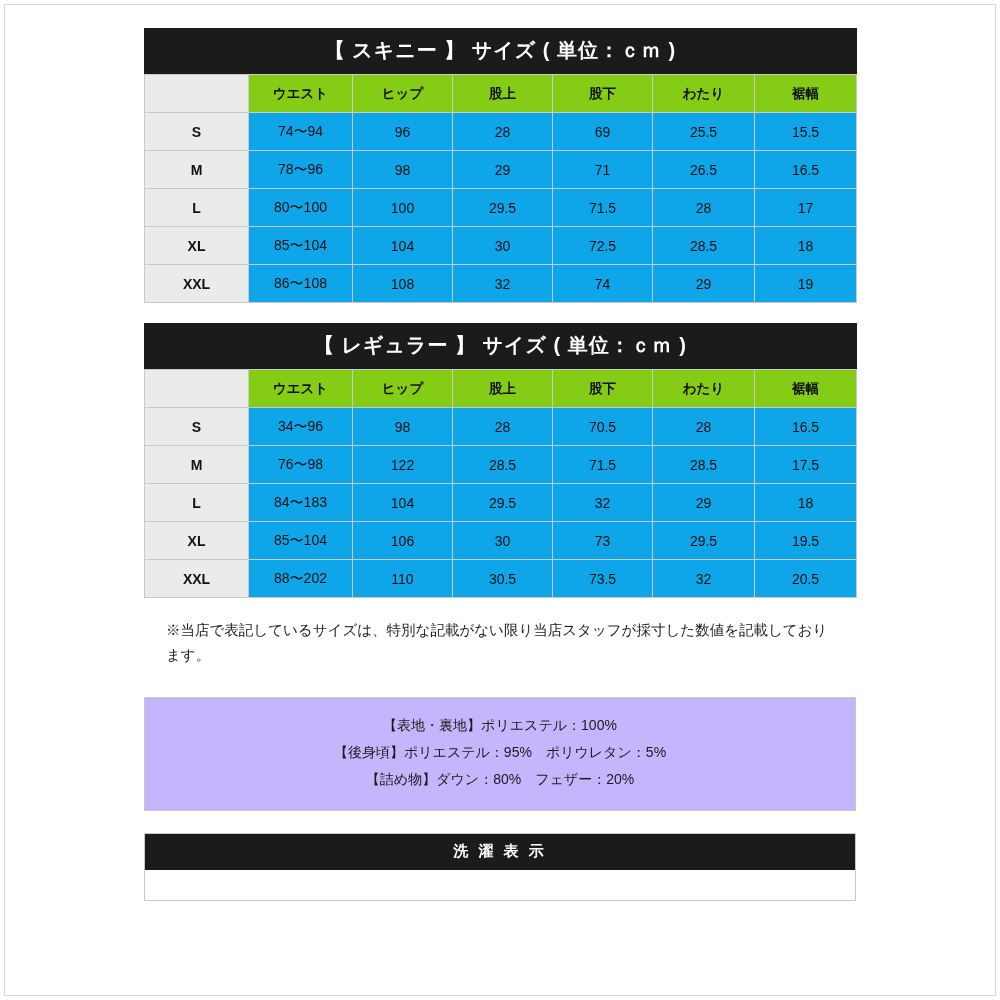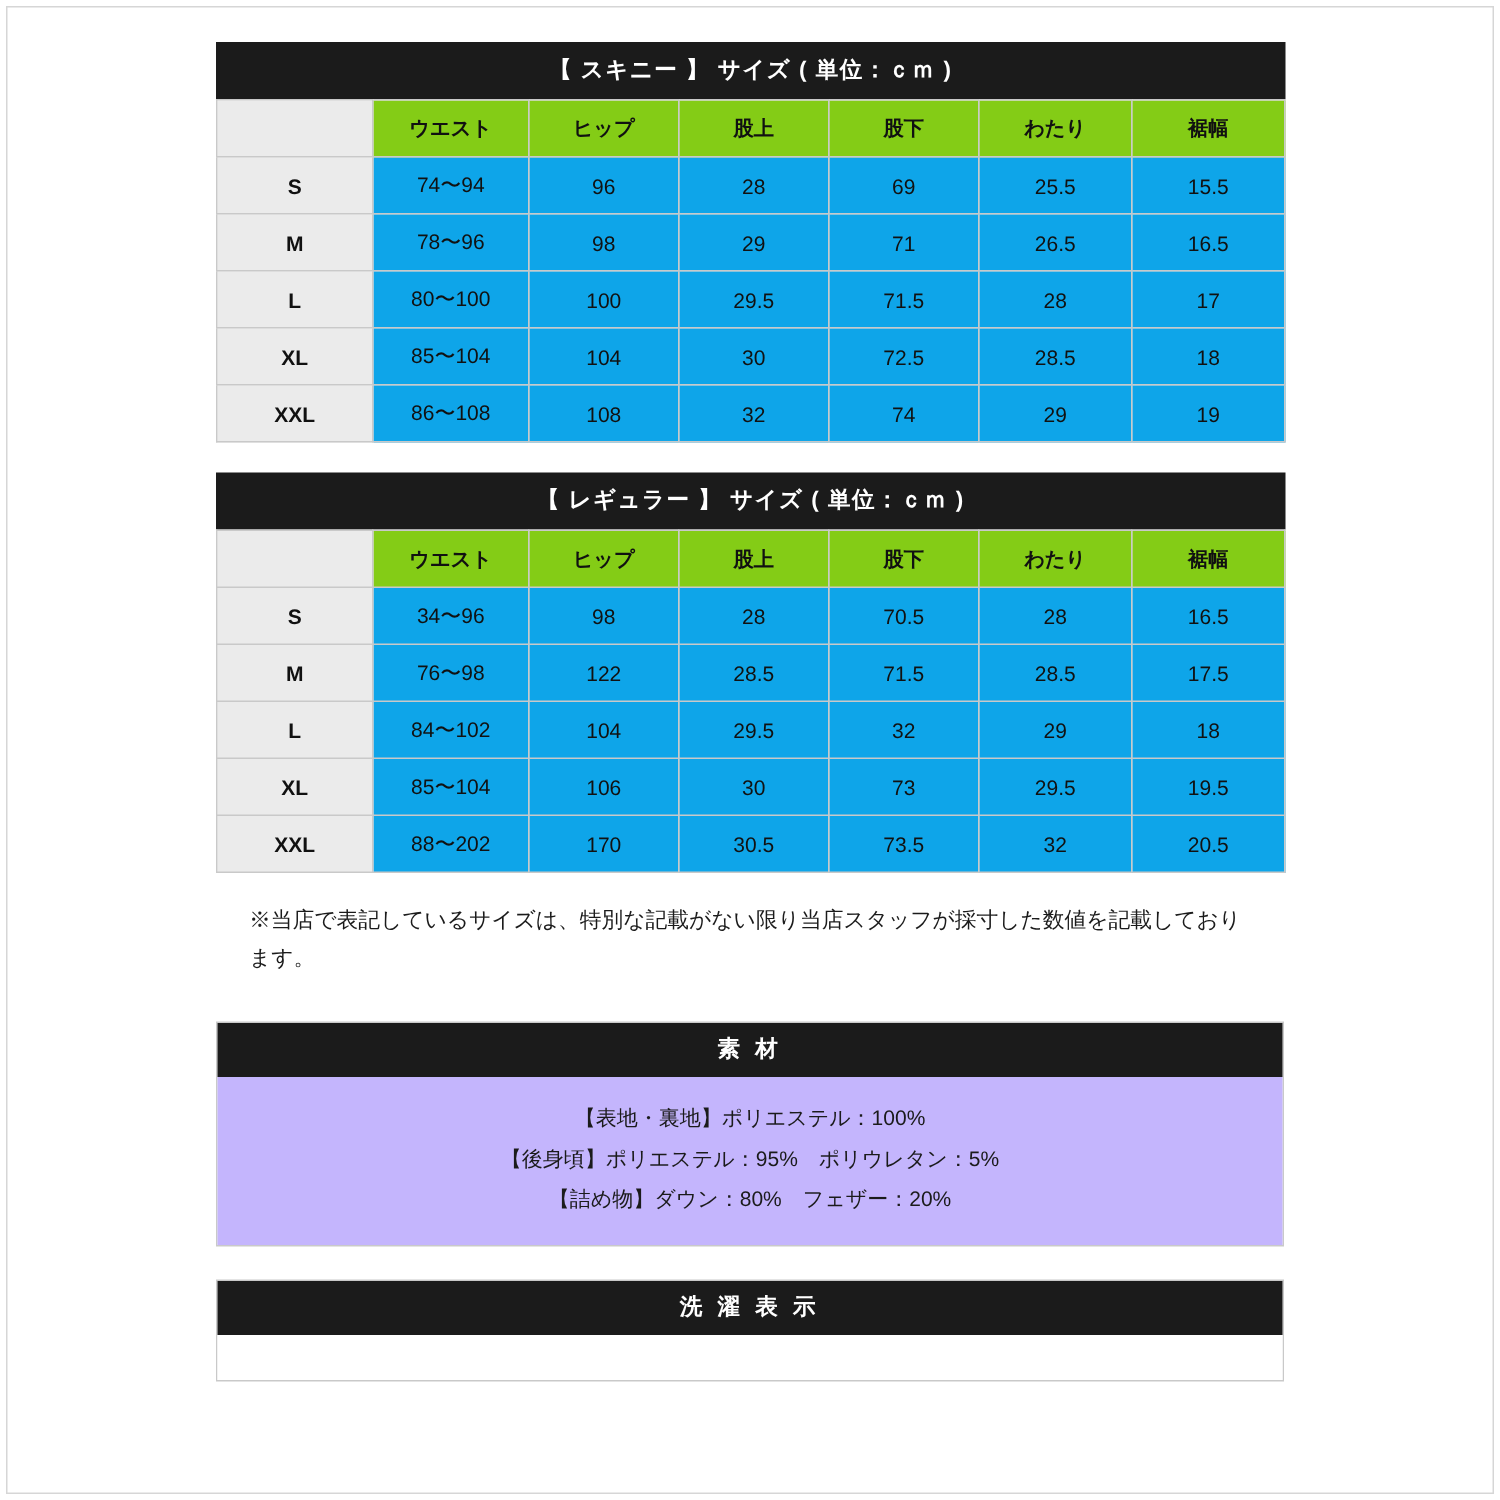--- a/index.html
+++ b/index.html
@@ -41,21 +41,21 @@
   
   table.size-table {
     border-collapse: collapse;
     width: 712px;
     table-layout: fixed;
     margin-bottom: 20px;
   }
   table.size-table caption {
     background: #1b1b1b;
     color: #ffffff;
-    font-size: 15px;
+    font-size: 20px;
     font-weight: bold;
     letter-spacing: 1px;
     padding: 9px 0 10px 0;
     caption-side: top;
   }
   table.size-table th,
   table.size-table td {
     border: 1px solid #c9c9c9;
     text-align: center;
     font-size: 14px;
@@ -253,54 +253,53 @@
           <th>M</th>
           <td>76〜98</td>
           <td>122</td>
           <td>28.5</td>
           <td>71.5</td>
           <td>28.5</td>
           <td>17.5</td>
         </tr>
         <tr>
           <th>L</th>
-          <td>84〜102</td>
+          <td>84〜183</td>
           <td>104</td>
           <td>29.5</td>
           <td>32</td>
           <td>29</td>
           <td>18</td>
         </tr>
         <tr>
           <th>XL</th>
           <td>85〜104</td>
           <td>106</td>
           <td>30</td>
           <td>73</td>
           <td>29.5</td>
           <td>19.5</td>
         </tr>
         <tr>
           <th>XXL</th>
           <td>88〜202</td>
-          <td>170</td>
+          <td>110</td>
           <td>30.5</td>
           <td>73.5</td>
           <td>32</td>
           <td>20.5</td>
         </tr>
       </tbody>
     </table>
 
     <div class="notes">
       <p class="note">※当店で表記しているサイズは、特別な記載がない限り当店スタッフが採寸した数値を記載しております。</p>
     </div>
 
     <div class="block">
-      <div class="block-head">素 材</div>
       <div class="block-body">
         <div class="material-line">【表地・裏地】ポリエステル：100%</div>
         <div class="material-line">【後身頃】ポリエステル：95%　ポリウレタン：5%</div>
         <div class="material-line">【詰め物】ダウン：80%　フェザー：20%</div>
       </div>
     </div>
 
     <div class="block">
       <div class="block-head">洗 濯 表 示</div>
       <div class="wash-body">

